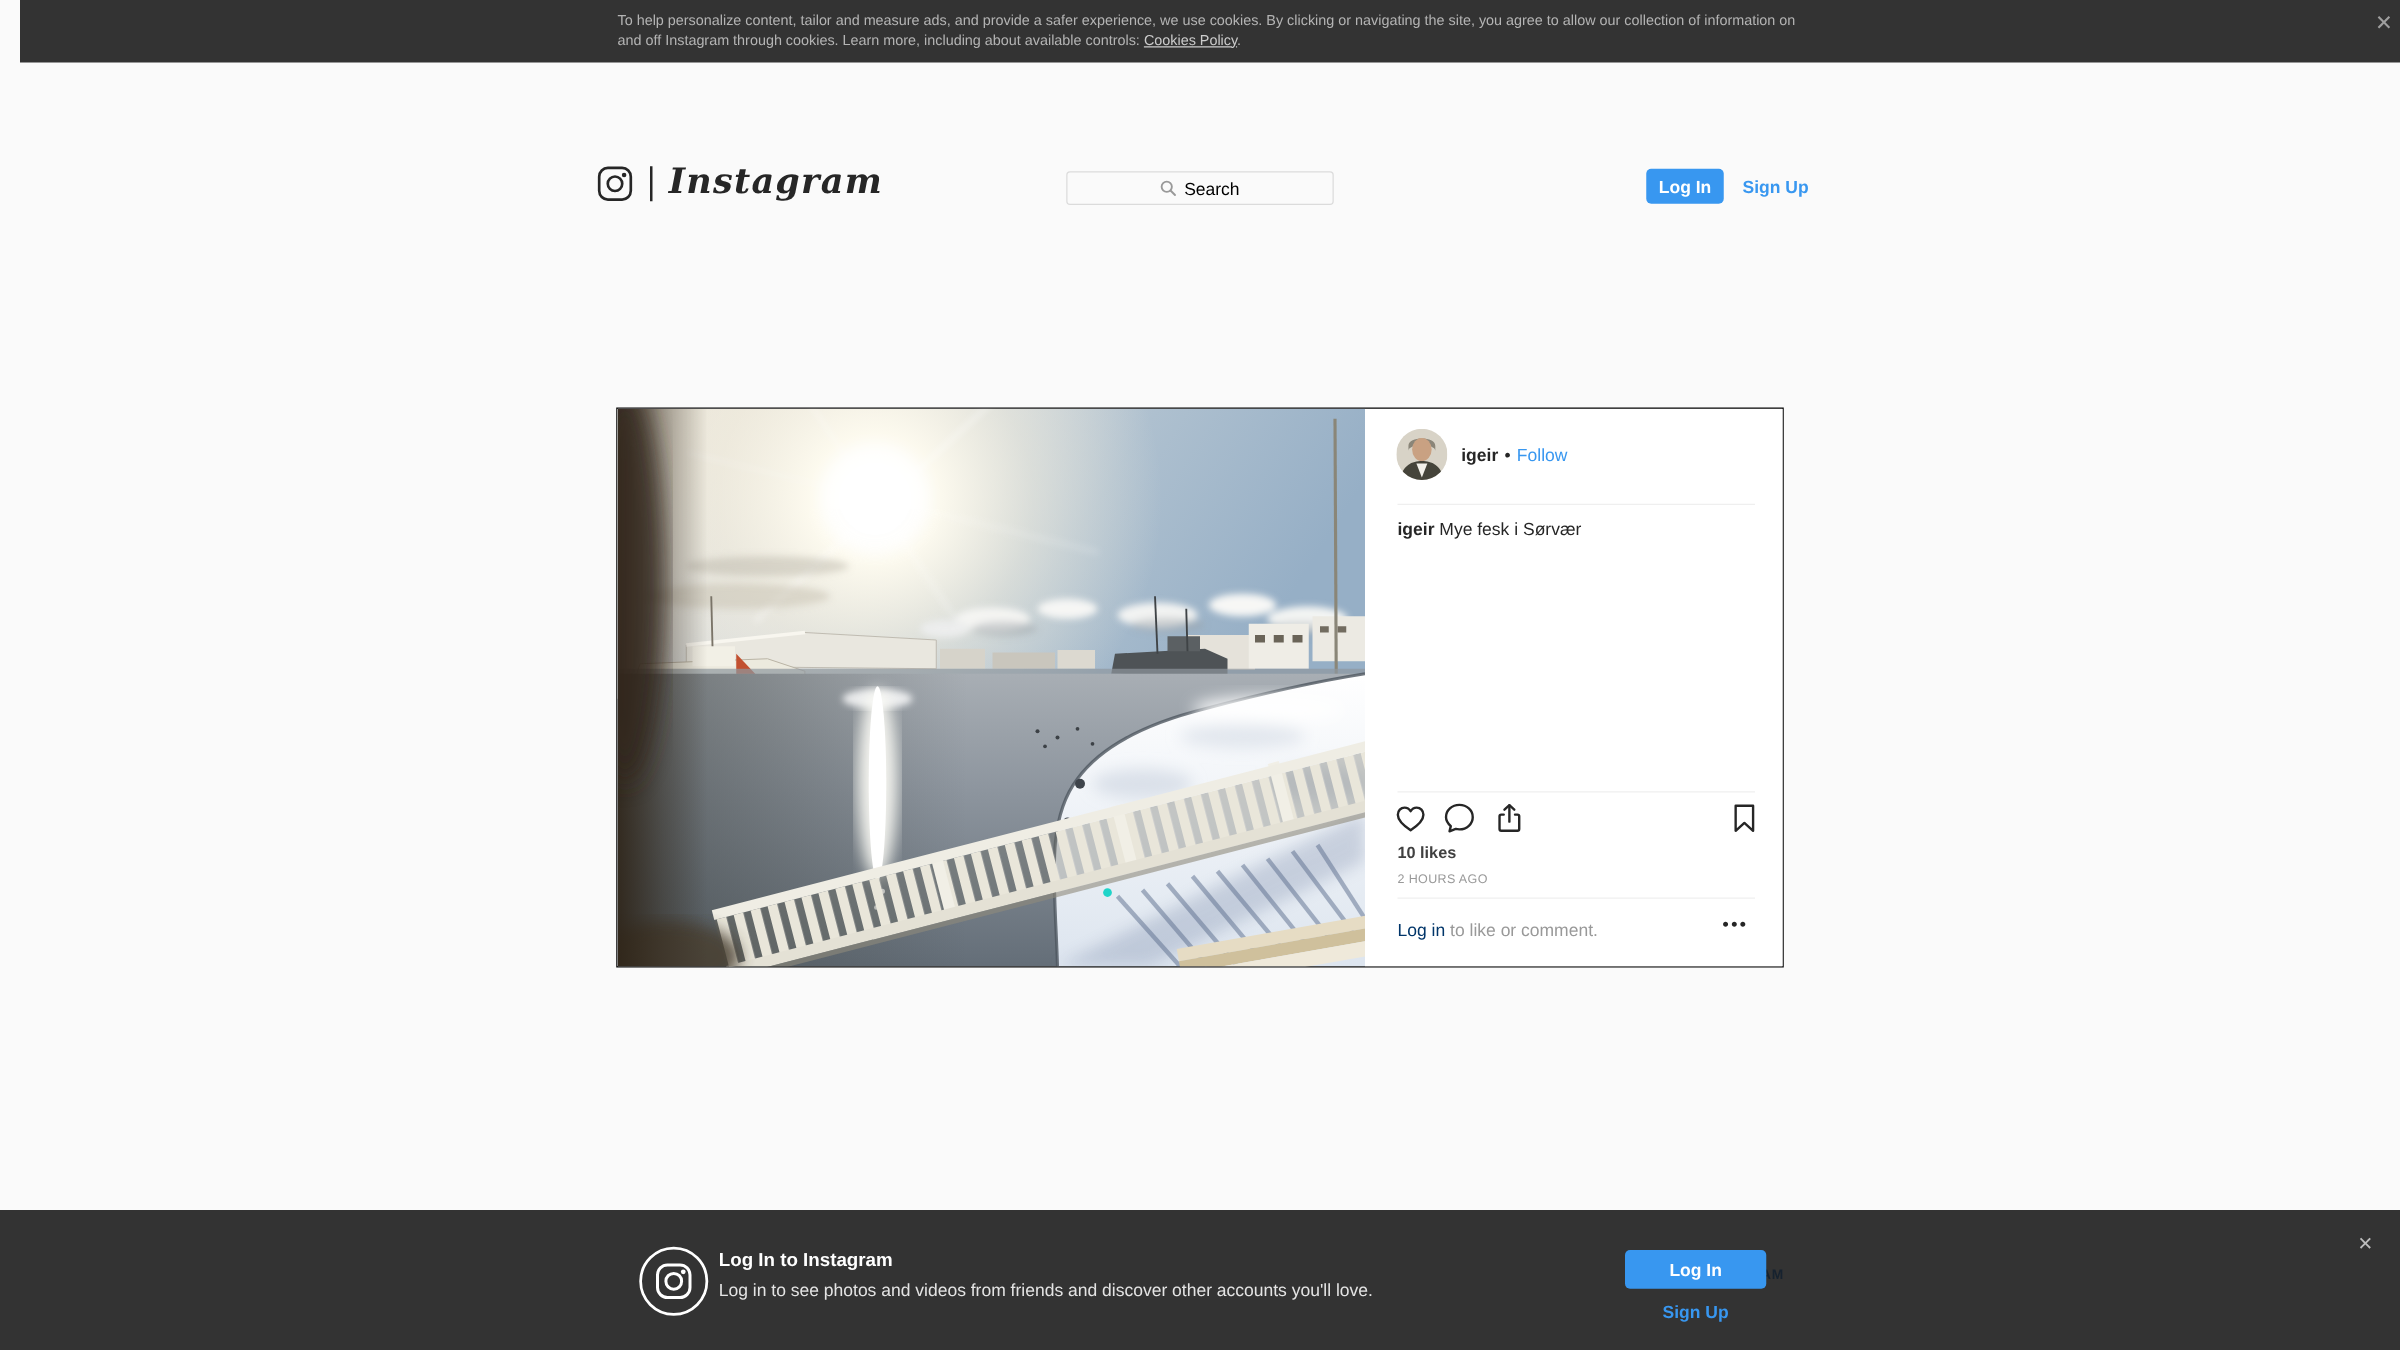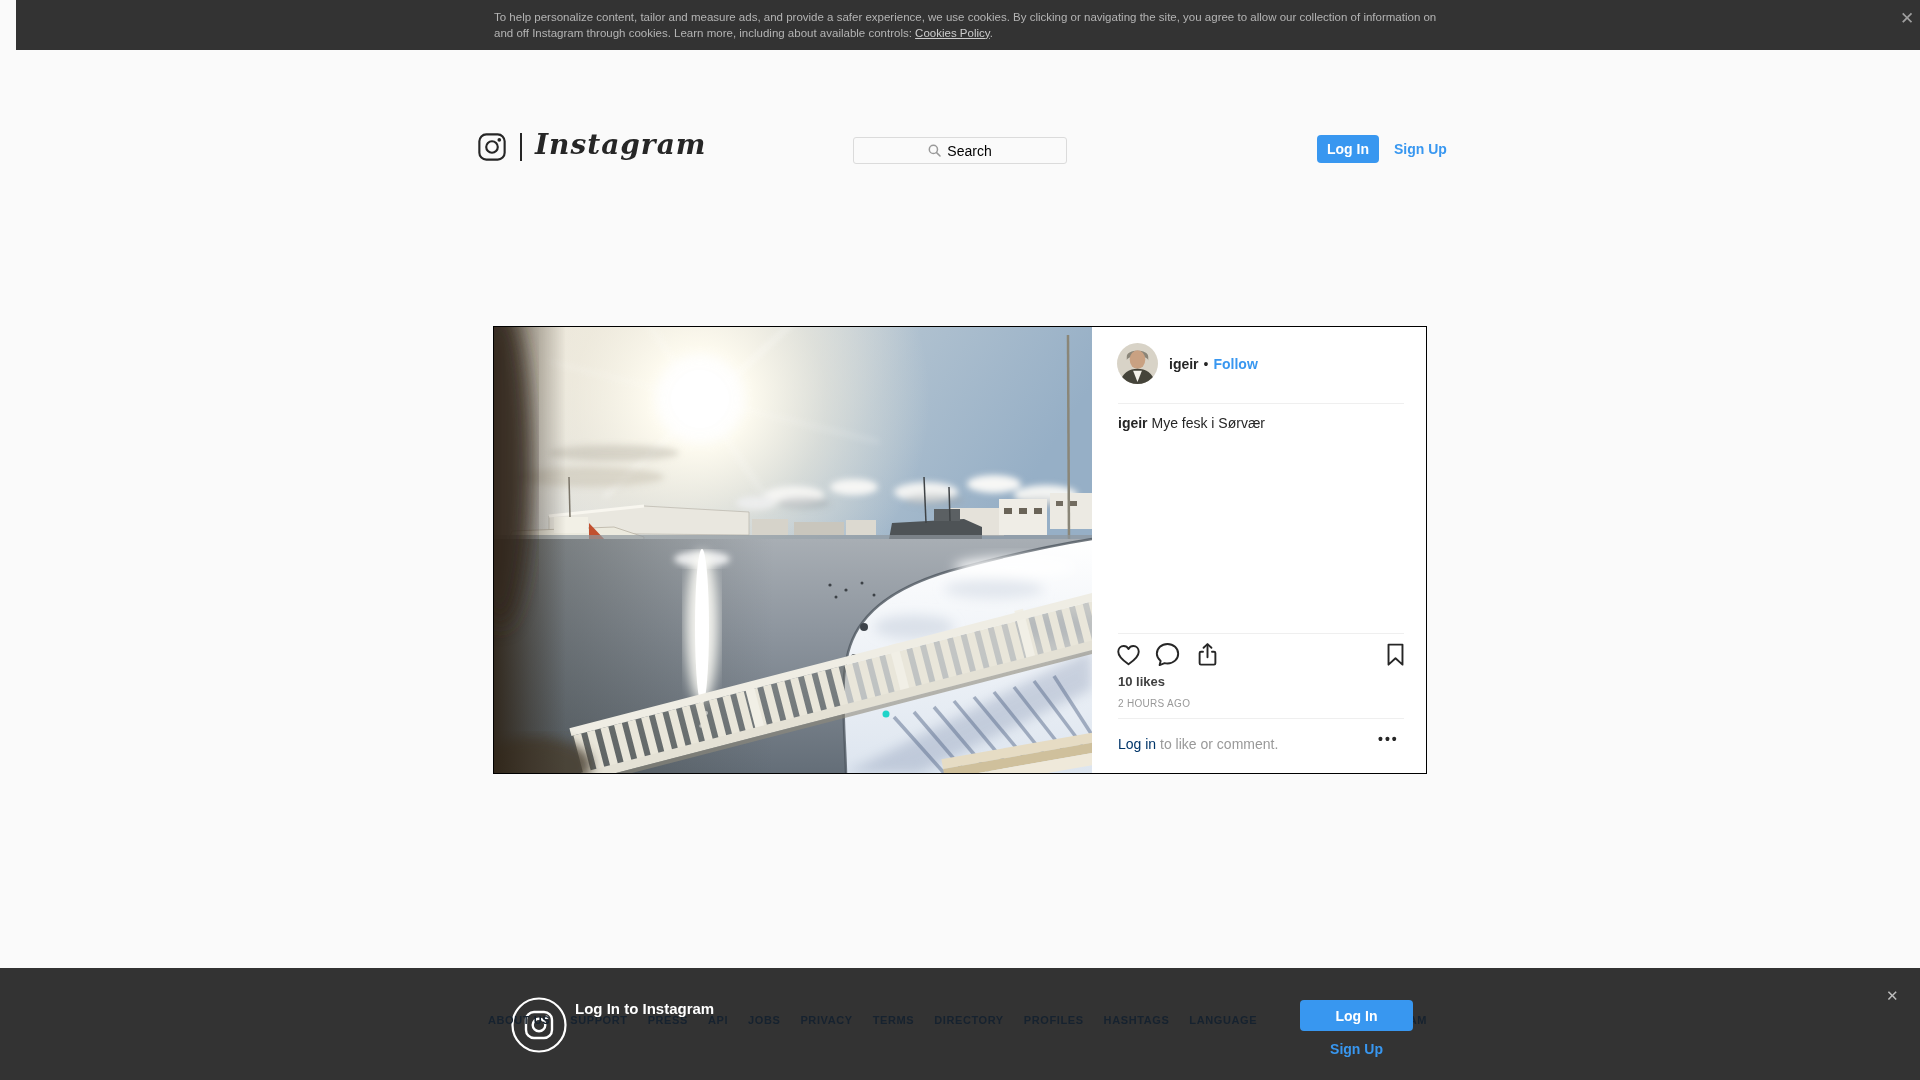--- a/index.html
+++ b/index.html
@@ -25,21 +25,21 @@
   .hdr-signup { position:absolute; left:1394px; top:91px; color:#3897f0; font-size:14px; font-weight:bold; cursor:pointer; }
 
   
   .card { position:absolute; left:493px; top:326px; width:934px; height:448px; background:#fff; border:1px solid #000000; }
   .photo { position:absolute; left:0; top:0; width:598px; height:446px; display:block; }
   .panel { position:absolute; left:598px; top:0; width:334px; height:446px; background:#fff; }
   .avatar { position:absolute; left:25px; top:16px; width:41px; height:41px; border-radius:50%; overflow:hidden; cursor:pointer; }
   .user-row { position:absolute; left:77px; top:16px; height:41px; display:flex; align-items:center; gap:5px; font-size:14px; }
   .username { font-weight:bold; color:#262626; cursor:pointer; }
   .sep-dot { color:#262626; }
-  .follow { color:#3897f0; font-weight:bold; cursor:pointer; }
+  .follow { color:#3897f0; font-weight:normal; cursor:pointer; }
   .divider { position:absolute; left:26px; width:286px; height:1px; background:#efefef; }
   .d1 { top:76px; } .d2 { top:306px; } .d3 { top:391px; }
   .caption { position:absolute; left:26px; top:87px; width:286px; font-size:14px; line-height:18px; color:#262626; }
   .caption b { font-weight:bold; }
   .action-icon { position:absolute; top:314px; width:27px; height:27px; cursor:pointer; }
   .ic-heart { left:23px; } .ic-comment { left:62px; } .ic-share { left:102px; } .ic-bookmark { left:290px; }
   .likes { position:absolute; left:26px; top:347px; font-size:13px; font-weight:bold; color:#404040; cursor:pointer; }
   .time { position:absolute; left:26px; top:371px; font-size:10px; color:#999; letter-spacing:0.3px; }
   .login-row { position:absolute; left:26px; top:409px; font-size:14px; color:#999; }
   .login-link { color:#003569; cursor:pointer; }
@@ -305,40 +305,28 @@
 
       <div class="login-row">
         <span class="login-link">Log in</span>
         <span>to like or comment.</span>
       </div>
       <div class="more-btn">•••</div>
     </div>
   </div>
 
   <div class="bbar">
-    <div class="f-links">
-      <span>ABOUT US</span>
-      <span>SUPPORT</span>
-      <span>PRESS</span>
-      <span>API</span>
-      <span>JOBS</span>
-      <span>PRIVACY</span>
-      <span>TERMS</span>
-      <span>DIRECTORY</span>
-      <span>PROFILES</span>
-      <span>HASHTAGS</span>
-      <span>LANGUAGE</span>
-    </div>
     <div class="f-copy">© 2019 INSTAGRAM</div>
 
     <svg class="blogo" viewBox="0 0 58 58">
       <circle cx="29" cy="29" r="26.5" fill="none" stroke="#ffffff" stroke-width="2.2"></circle>
       <rect x="16" y="16" width="26" height="26" rx="8" fill="none" stroke="#ffffff" stroke-width="2.4"></rect>
       <circle cx="29" cy="29" r="6.3" fill="none" stroke="#ffffff" stroke-width="2.4"></circle>
       <circle cx="36.6" cy="21.4" r="1.9" fill="#ffffff"></circle>
     </svg>
     <div class="btitle">Log In to Instagram</div>
+    <div class="bsub">Log in to see photos and videos from friends and discover other accounts you'll love.</div>
     <div class="b-login">Log In</div>
     <div class="b-signup">Sign Up</div>
     <div class="b-close">✕</div>
   </div>
 
 </div>
 
 </body></html>

